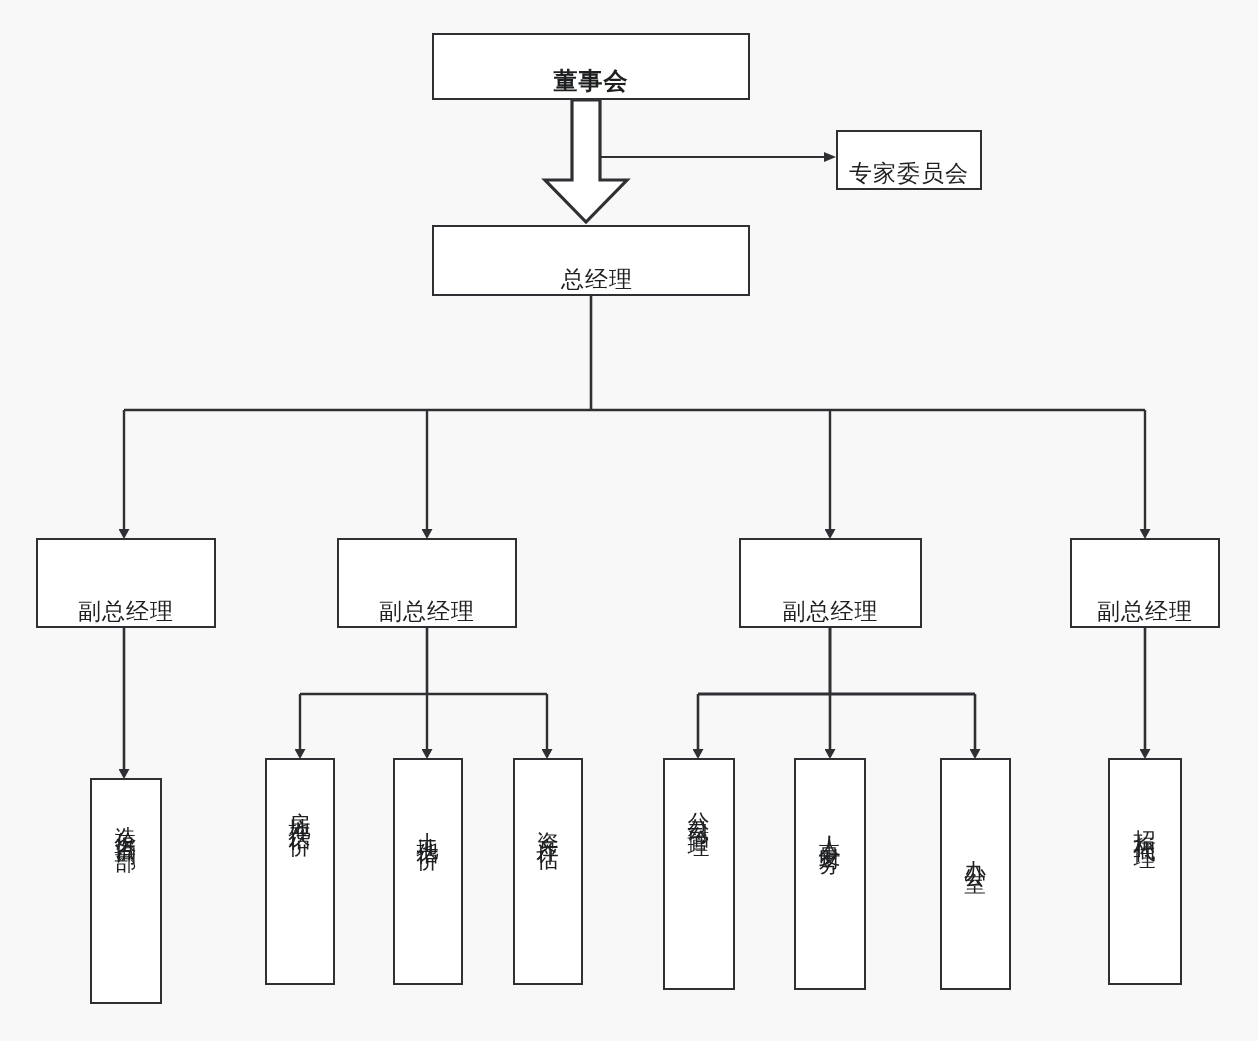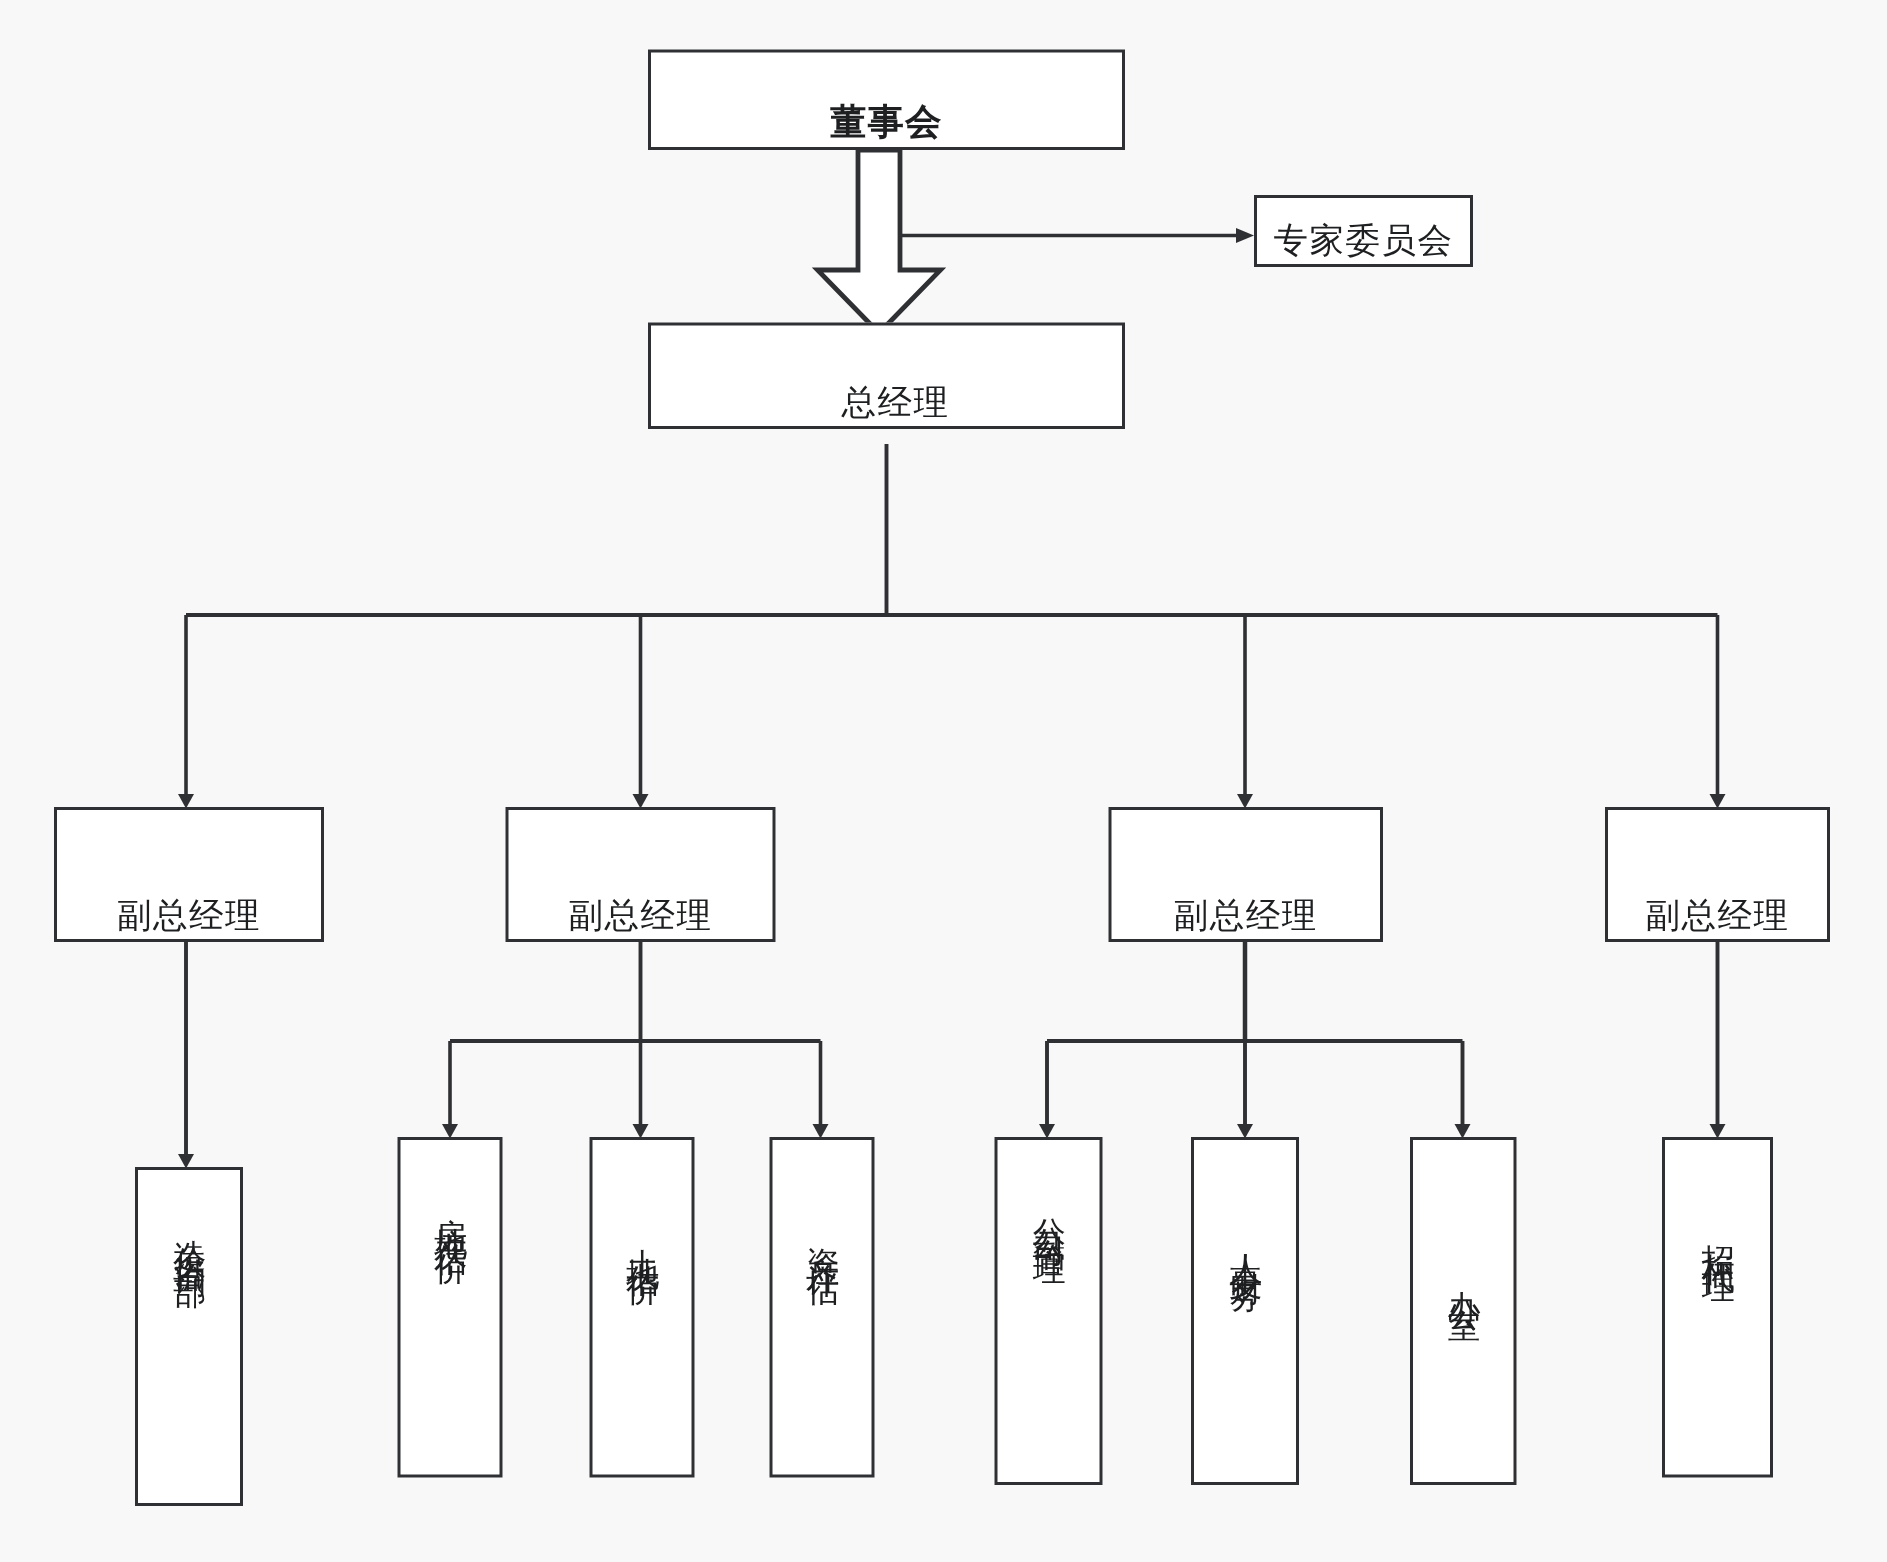--- a/index.html
+++ b/index.html
@@ -114,25 +114,25 @@
 
     <g>
       <line x1="1145" y1="628" x2="1145" y2="750" stroke="#2f3033" stroke-width="2.6" marker-end="url(#ah)"></line>
     </g>
   </svg>
 
   <div class="node h bold" style="left:432px; top:33px; width:318px; height:67px;">
     <span class="label">董事会</span>
   </div>
 
-  <div class="node h" style="left:836px; top:130px; width:146px; height:48px;">
+  <div class="node h" style="left:836px; top:130px; width:146px; height:60px;">
     <span class="label">专家委员会</span>
   </div>
 
-  <div class="node h" style="left:432px; top:215px; width:318px; height:71px;padding-left:12px;">
+  <div class="node h" style="left:432px; top:225px; width:318px; height:71px;padding-left:12px;">
     <span class="label">总经理</span>
   </div>
 
   <div class="node h" style="left:36px; top:538px; width:180px; height:90px;">
     <span class="label">副总经理</span>
   </div>
 
   <div class="node h" style="left:337px; top:538px; width:180px; height:90px;">
     <span class="label">副总经理</span>
   </div>

